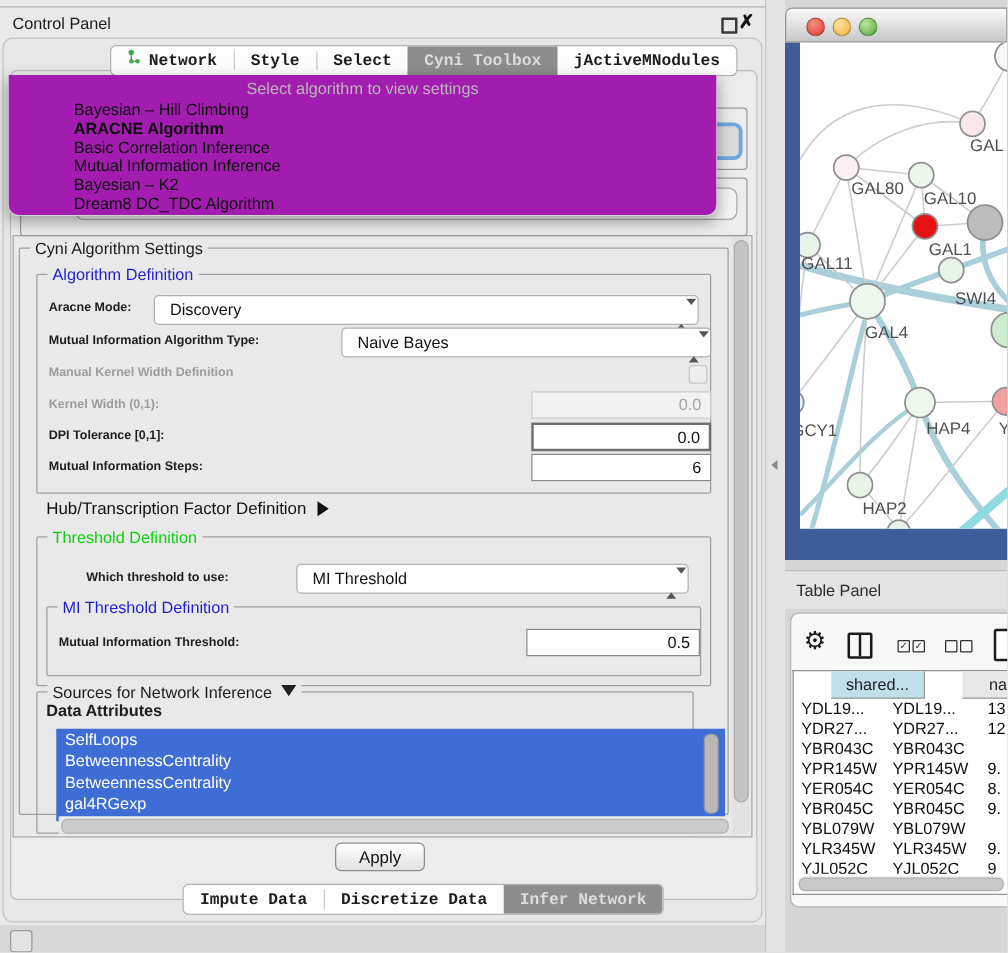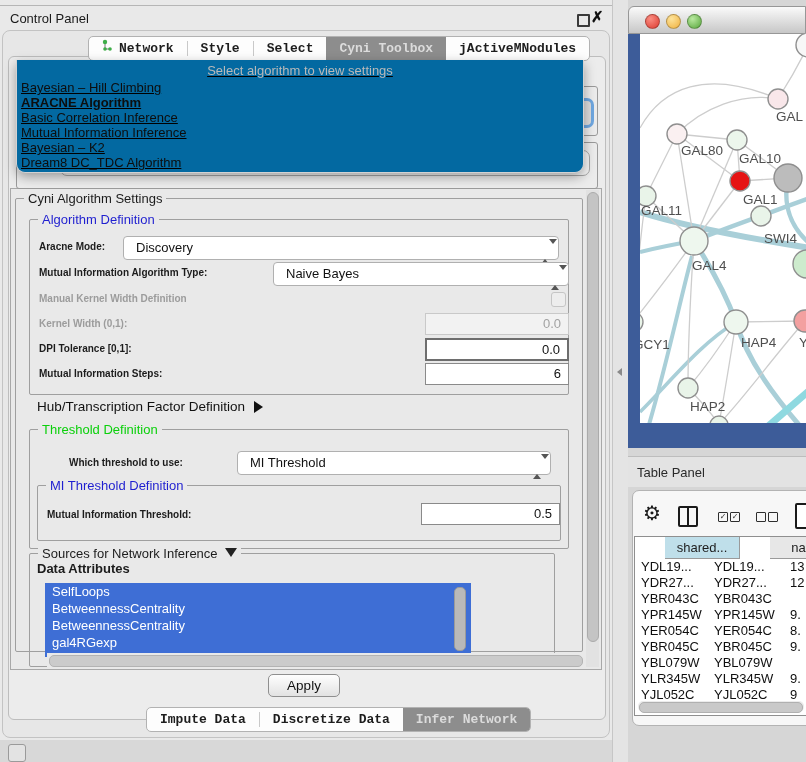--- a/index.html
+++ b/index.html
@@ -18,23 +18,23 @@
   
   .tabbar{position:absolute;display:flex;height:23px;background:#fdfdfd;border:1px solid #b2b2b2;border-radius:5px;overflow:hidden;z-index:5;font-family:Liberation Mono, monospace;}
   #top-tabs{left:88px;top:36px;}
   #bottom-tabs{left:146px;top:707px;}
   .tab{display:flex;align-items:center;padding:0 13px;font-size:13px;font-weight:bold;color:#1d1d1d;line-height:23px;white-space:nowrap;}
   .tab.selected{background:#8d8d8d;color:#dcdcdc;}
   .tab-sep{width:1px;background:#c9c9c9;margin:4px 0;}
   .tab .ticon{margin-right:6px;display:inline-block;}
 
   
-  #algo-popup{position:absolute;left:16px;top:60px;width:566px;height:112px;background:#0369a1;border:1px solid #d2d2d2;border-top:none;border-radius:0 0 9px 9px;box-shadow:0 4px 12px rgba(0,0,0,0.35);z-index:10;text-decoration:underline;}
+  #algo-popup{position:absolute;left:6px;top:60px;width:566px;height:112px;background:#a21caf;border:1px solid #d2d2d2;border-top:none;border-radius:0 0 9px 9px;box-shadow:0 4px 12px rgba(0,0,0,0.35);z-index:10;}
   #algo-placeholder{height:17px;padding-top:3px;text-align:center;font-size:13px;color:#b9b9b9;}
-  .algo-item{height:15px;line-height:15px;padding-left:4px;font-size:13px;color:#0d0d0d;}
+  .algo-item{height:15px;line-height:15px;padding-left:4px;font-size:13px;color:#0d0d0d;margin-left:48px;}
   .algo-item.bold{font-weight:bold;}
 
   
   .frag{position:absolute;z-index:1;}
   #frag-box-a{left:20px;top:86px;width:576px;height:48px;border:1px solid #9a9a9a;border-radius:3px;}
   #frag-btn{left:566px;top:98px;width:22px;height:24px;border:3px solid #6fa7e0;border-radius:7px;background:#dcdcdc;z-index:2;}
   #frag-box-b{left:16px;top:142px;width:580px;height:45px;border:1px solid #9a9a9a;border-radius:3px;}
   #frag-combo{left:60px;top:150px;width:528px;height:24px;border:1px solid #a8a8a8;border-radius:7px;background:#f4f4f4;z-index:2;}
 
   
@@ -49,21 +49,21 @@
   .combo{position:absolute;height:22px;background:#fff;border:1px solid #b0b0b0;border-radius:4px;font-size:13px;color:#111;line-height:22px;padding-left:12px;}
   .spinner{position:absolute;right:8px;top:4px;width:9px;}
   .spin-up{width:0;height:0;border-left:4px solid transparent;border-right:4px solid transparent;border-bottom:5px solid #555;margin-bottom:3px;}
   .spin-dn{width:0;height:0;border-left:4px solid transparent;border-right:4px solid transparent;border-top:5px solid #555;}
   .tfield{position:absolute;height:20px;font-size:13px;line-height:20px;text-align:right;padding-right:7px;background:#fff;border:1px solid #8a8a8a;color:#111;}
   .tfield.disabled{background:#f2f2f2;border:1px solid #c9c9c9;color:#a2a2a2;}
   .tfield.focus{border:2px solid #6e6e6e;height:19px;}
   .checkbox{position:absolute;width:13px;height:13px;border:1px solid #c5c5c5;border-radius:3px;background:#ededed;}
   .tri-right{display:inline-block;width:0;height:0;border-top:6px solid transparent;border-bottom:6px solid transparent;border-left:9px solid #111;margin-left:9px;vertical-align:-2px;}
   .tri-down{display:inline-block;width:0;height:0;border-left:6px solid transparent;border-right:6px solid transparent;border-top:9px solid #222;margin-left:7px;vertical-align:1px;}
-  #src-list{position:absolute;left:34px;top:394px;width:426px;height:74px;background:#3e6ed5;overflow:hidden;}
+  #src-list{position:absolute;left:34px;top:394px;width:535px;height:74px;background:#3e6ed5;overflow:hidden;}
   .src-item{height:17px;line-height:17px;padding-left:7px;font-size:13px;color:#ffffff;}
   #src-scroll{position:absolute;right:5px;top:4px;width:10px;height:62px;background:#b9b9b9;border:1px solid #9a9a9a;border-radius:5px;}
   #vscroll{position:absolute;left:575px;top:1px;width:13px;height:477px;background:#e2e2e2;}
   #vscroll .thumb{position:absolute;left:1px;top:2px;width:10px;height:448px;background:#c4c4c4;border:1px solid #ababab;border-radius:6px;}
   #hscroll{position:absolute;left:36px;top:464px;width:538px;height:14px;background:#e9e9e9;}
   #hscroll .thumb{position:absolute;left:2px;top:2px;width:532px;height:10px;background:#cbcbcb;border:1px solid #b3b3b3;border-radius:5px;}
 
   #apply-btn{position:absolute;left:268px;top:674px;width:70px;height:21px;border:1px solid #8f8f8f;border-radius:5px;background:linear-gradient(#fefefe,#e2e2e2);font-size:13.5px;color:#111;text-align:center;line-height:21px;}
 
   #bl-icon{position:absolute;left:8px;top:744px;width:16px;height:16px;background:#e3e3e3;border:1px solid #9a9a9a;border-radius:3px;}

